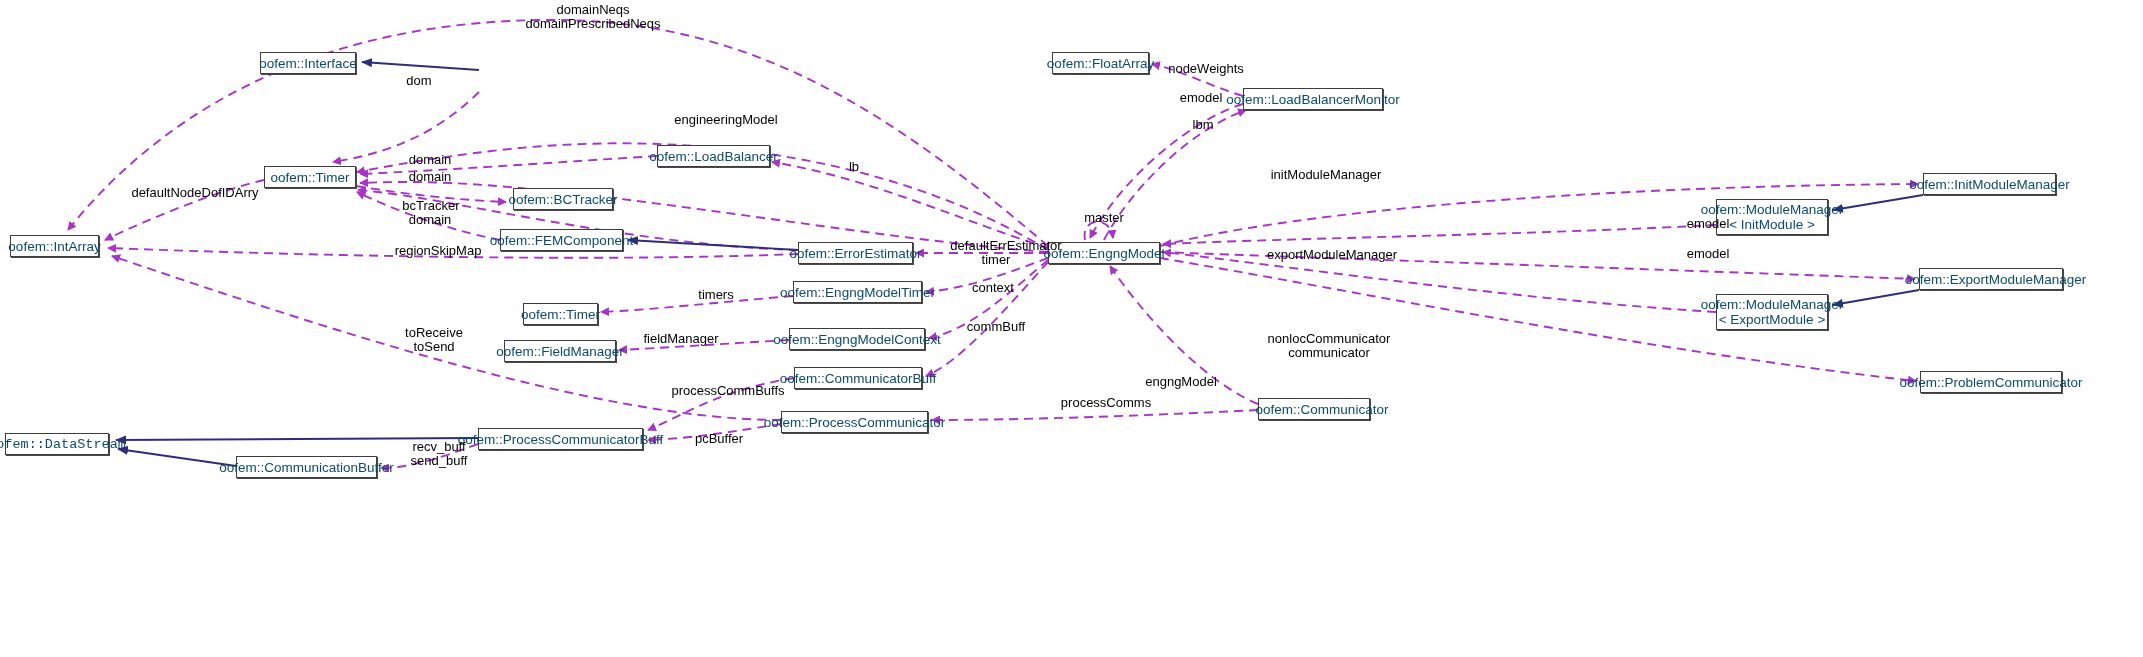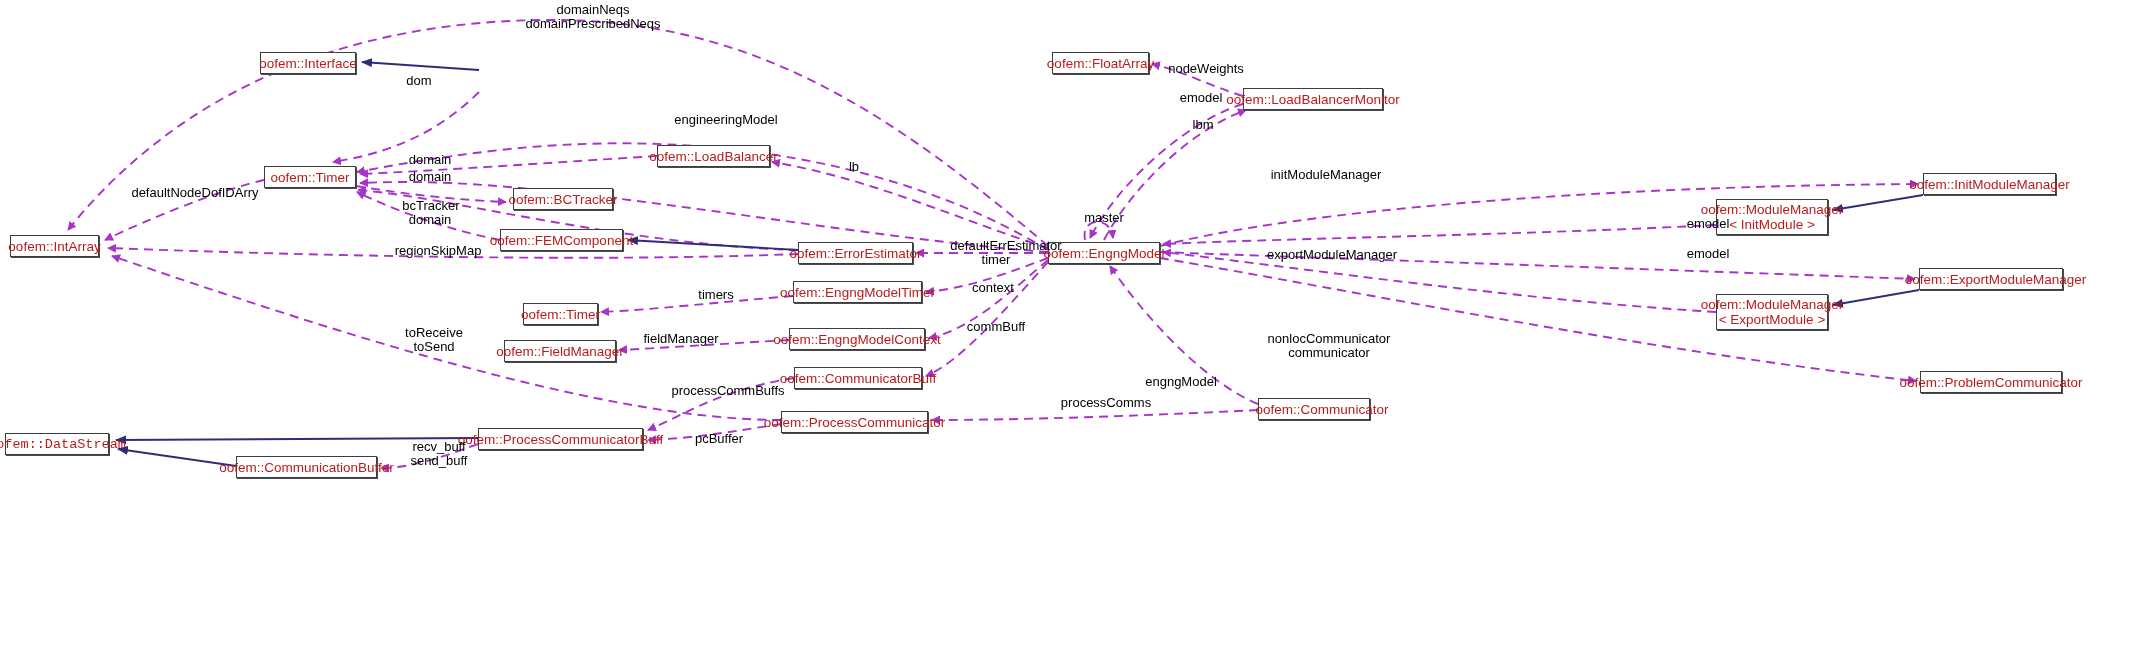--- a/index.html
+++ b/index.html
@@ -21,21 +21,21 @@
     top: 0;
     width: 2143px;
     height: 657px;
     pointer-events: none;
   }
   .node {
     position: absolute;
     box-sizing: border-box;
     border: 1px solid #3d3d3d;
     background: #ffffff;
-    color: #b91c1c;
+    color: #0c4a6e;
     font-size: 13.5px;
     line-height: 15px;
     display: flex;
     align-items: center;
     justify-content: center;
     text-align: center;
     white-space: pre;
     box-shadow: 1px 1px 0 0 #4a4a4a;
   }
   .node.highlight {

